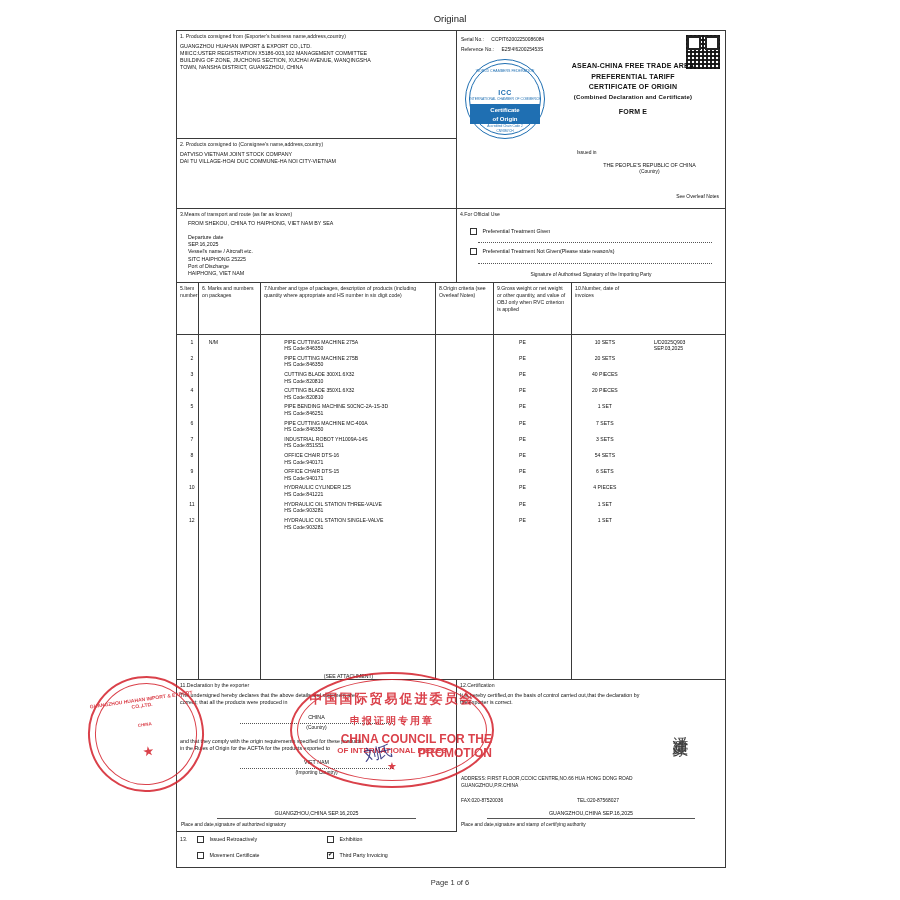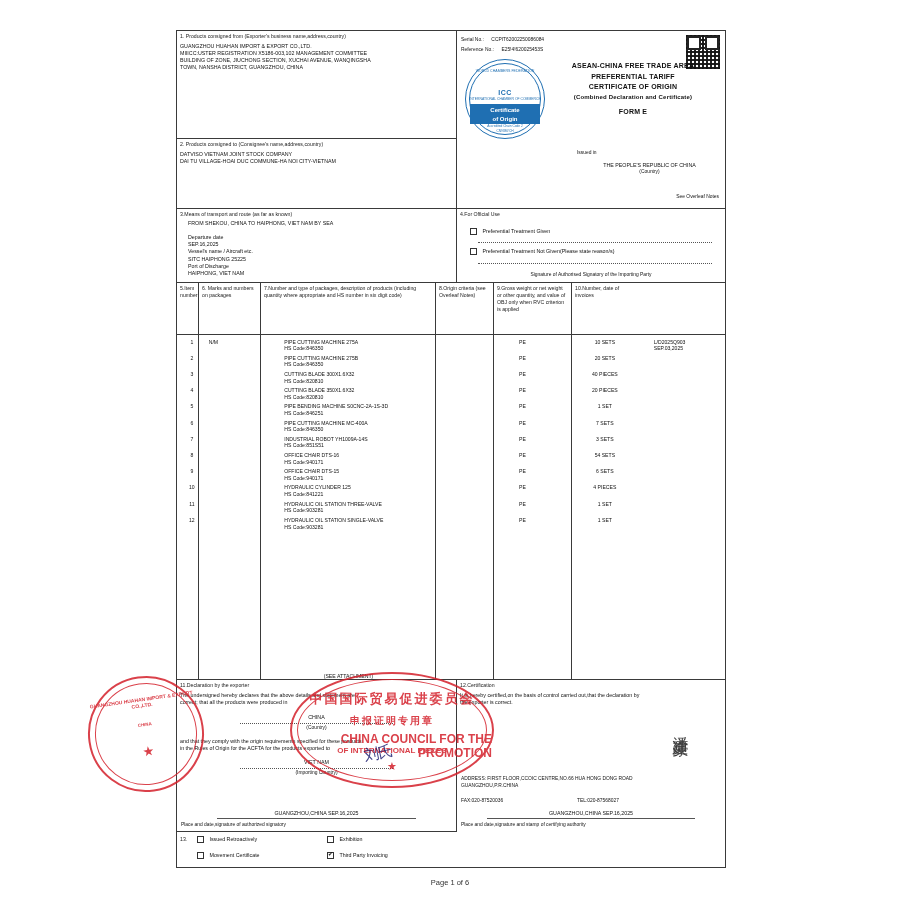--- a/index.html
+++ b/index.html
@@ -256,20 +256,21 @@
   .coldesc { width: 175px; }
   .colorig { width: 58px; text-align: center; }
   .colwt { width: 78px; text-align: center; }
   .colinv { width: 60px; text-align: left; padding-left: 4px; }
 </style>
 </head>
 <body>
 
 <div class="page">
 
+  <div class="doc-title">Original</div>
 
   <div class="form">
 
     <div class="cell br bb" style="left:0; top:0; width:280px; height:108px;">
       <div class="hdr">1. Products consigned from (Exporter's business name,address,country)</div>
       <div class="val" style="margin-top:3px;">GUANGZHOU HUAHAN IMPORT &amp; EXPORT CO.,LTD.</div>
       <div class="val">MIIICC:USTER REGISTRATION X5186-003,102 MANAGEMENT COMMITTEE</div>
       <div class="val">BUILDING OF ZONE, JIUCHONG SECTION, XUCHAI AVENUE, WANQINGSHA</div>
       <div class="val">TOWN, NANSHA DISTRICT, GUANGZHOU, CHINA</div>
     </div>

